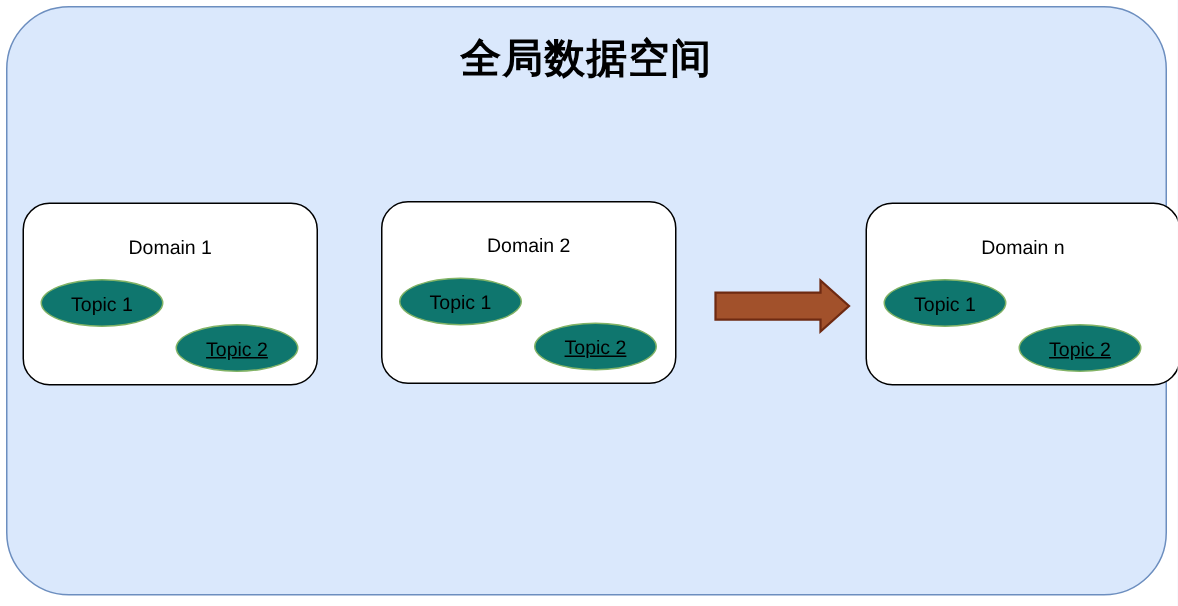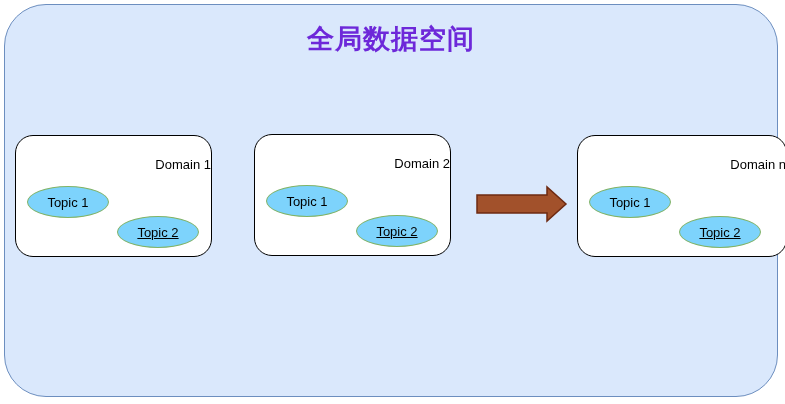--- a/index.html
+++ b/index.html
@@ -24,49 +24,49 @@
     box-sizing: border-box;
   }
   .diagram-title {
     position: absolute;
     top: 16px;
     left: 0;
     width: 100%;
     text-align: center;
     font-size: 27px;
     font-weight: bold;
-    color: #6d28d9;
+    color: #000000;
     letter-spacing: 1px;
   }
   .domain {
     position: absolute;
     width: 197px;
     height: 122px;
     background: #ffffff;
     border: 1.5px solid #000000;
     border-radius: 18px;
     box-sizing: border-box;
   }
   .domain-1 { left: 10px;  top: 130px; }  
   .domain-2 { left: 249px; top: 129px; padding-left: 40px; }
   .domain-n { left: 572px; top: 130px; width: 210px; }
   .domain-label {
     position: absolute;
     top: 21px;
     left: 0;
     width: 100%;
-    text-align: right;
+    text-align: center;
     font-size: 13px;
     color: #000000;
   }
   .topic {
     position: absolute;
     width: 82px;
     height: 32px;
-    background: #7dd3fc;
+    background: #0f766e;
     border: 1.5px solid #82b366;
     border-radius: 50%;
     box-sizing: border-box;
     display: flex;
     align-items: center;
     justify-content: center;
     font-size: 13px;
     color: #000000;
   }
   .topic-1 { left: 11px;  top: 50px; }

